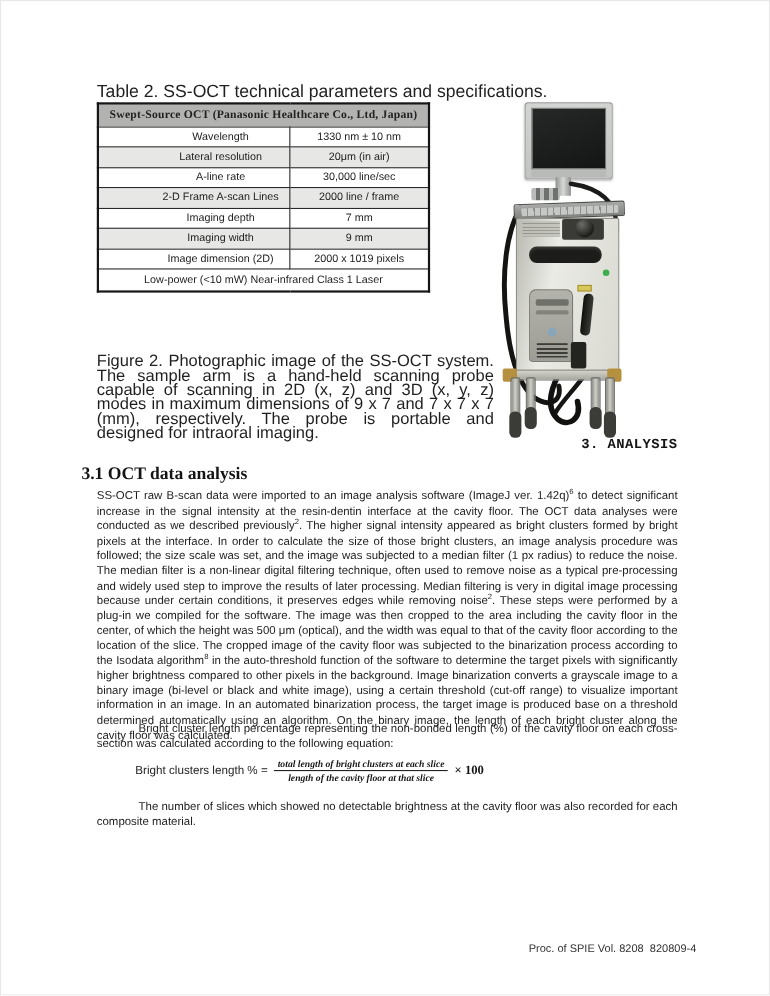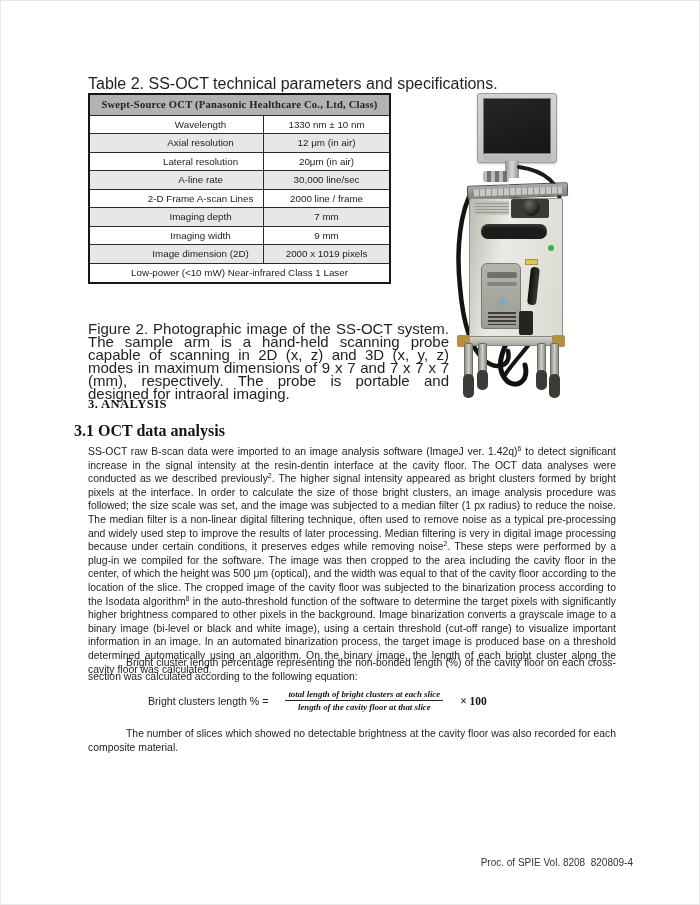--- a/index.html
+++ b/index.html
@@ -72,35 +72,35 @@
   .wheel { width:11px; height:24px; background:#3b3b37; border-radius:5px; }
   .wheel1 { left:10px; top:287px; } .wheel2 { left:24px; top:283px; height:20px; }
   .wheel3 { left:83px; top:283px; height:20px; } .wheel4 { left:96px; top:287px; }
   .cables { left:0; top:0; width:130px; height:315px; }
 
   
   .fig-caption { position:absolute; left:87px; top:322px; width:361px; font-size:15px;
       line-height:12.9px; text-align:justify; color:#1f1f1f; }
 
   
-  .h-analysis { position:absolute; left:87px; top:396px; width:528px; text-align:left;
-      font-family:Liberation Serif, serif; font-weight:bold; font-size:12.6px; color:#141414; letter-spacing:.4px; }
+  .h-analysis { position:absolute; left:87px; top:396px; width:528px; text-align:right;
+      font-family:Liberation Mono, monospace; font-weight:bold; font-size:12.6px; color:#141414; letter-spacing:.4px; }
   .h-sub { position:absolute; left:73px; top:421px; font-family:"Liberation Serif", serif;
       font-weight:bold; font-size:16px; color:#141414; }
 
   
   .body-par { position:absolute; left:87px; width:528px; font-size:10.4px; line-height:13.6px;
       text-align:justify; color:#1d1d1d; }
   .p1 { top:444px; }
   .p2 { top:655px; text-indent:38px; }
   .p3 { top:726px; text-indent:38px; }
   sup { font-size:7px; line-height:0; vertical-align:super; }
 
   
-  .equation { position:absolute; left:122px; top:688px; display:flex; align-items:center; gap:17px;margin-left:25px; }
+  .equation { position:absolute; left:122px; top:688px; display:flex; align-items:center; gap:6px; }
   .eq-lhs { font-size:10.6px; color:#1d1d1d; }
   .fraction { display:flex; flex-direction:column; align-items:center;
       font-family:"Liberation Serif", serif; font-weight:bold; font-style:italic; font-size:8.8px; color:#161616; }
   .fraction .num { border-bottom:1px solid #222; padding:0 3px 1px 3px; }
   .fraction .den { padding-top:1px; }
   .eq-rhs { font-family:"Liberation Serif", serif; font-weight:bold; font-size:11.5px; color:#161616; }
 
   
   .footer { position:absolute; left:0; top:856px; width:632px; text-align:right;
       font-size:10px; color:#333; white-space:pre; }
@@ -108,31 +108,27 @@
 </head>
 <body>
 
 <div class="page">
 
   <div class="table-caption">Table 2. SS-OCT technical parameters and specifications.</div>
 
   <table class="specs">
     <thead>
       <tr class="title-row">
-        <th colspan="2">Swept-Source OCT (Panasonic Healthcare Co., Ltd, Class)</th>
+        <th colspan="2">Swept-Source OCT (Panasonic Healthcare Co., Ltd, Japan)</th>
       </tr>
     </thead>
     <tbody>
         <tr>
           <td>Wavelength</td>
           <td>1330 nm ± 10 nm</td>
-        </tr>
-        <tr>
-          <td>Axial resolution</td>
-          <td>12 μm (in air)</td>
         </tr>
         <tr>
           <td>Lateral resolution</td>
           <td>20μm (in air)</td>
         </tr>
         <tr>
           <td>A-line rate</td>
           <td>30,000 line/sec</td>
         </tr>
         <tr>

